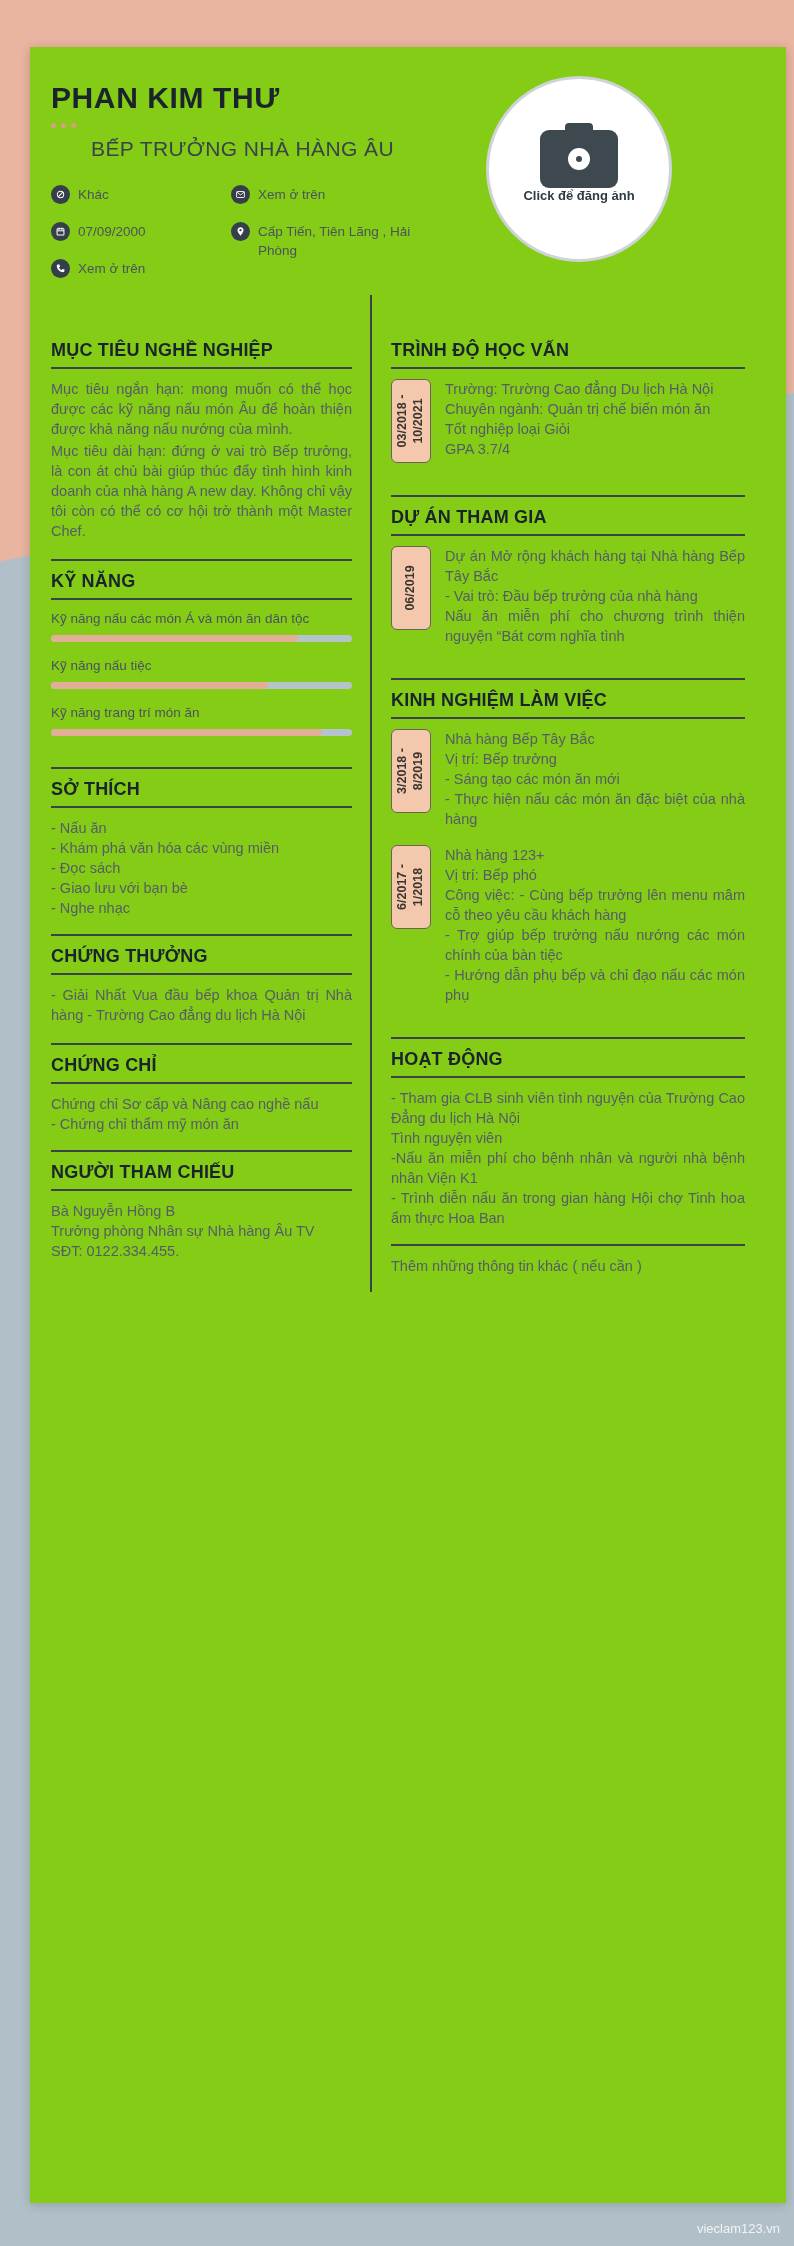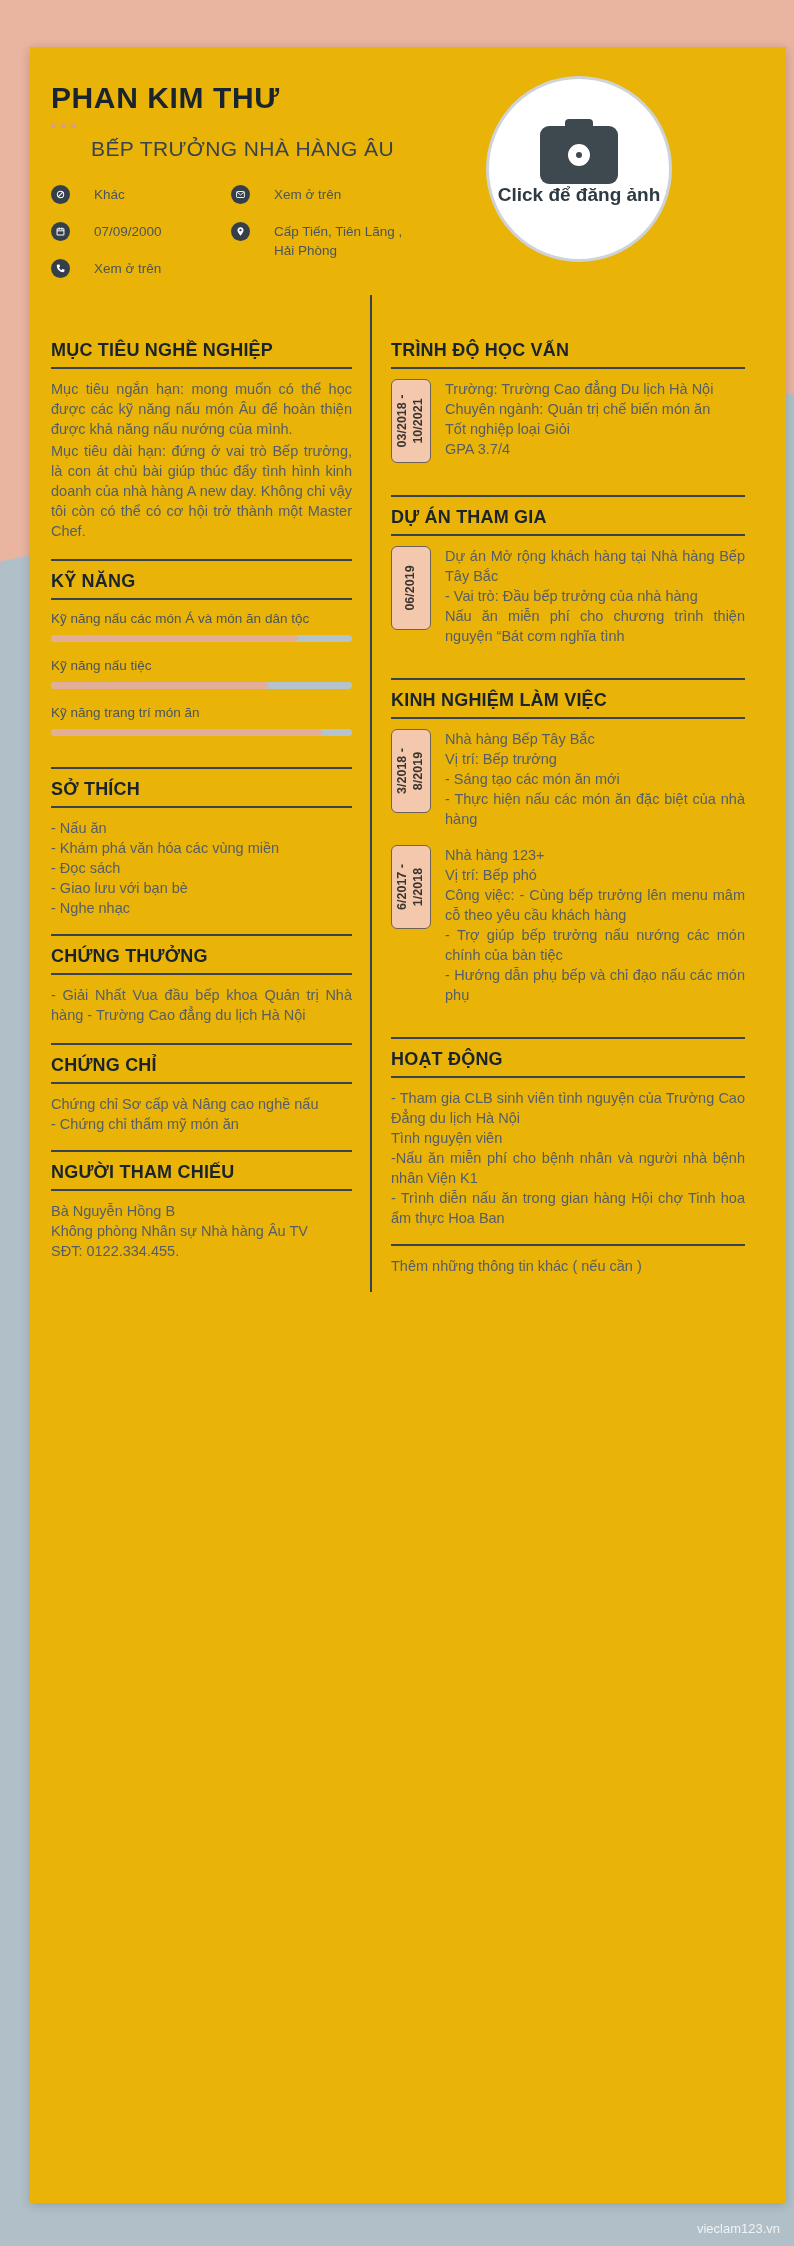--- a/index.html
+++ b/index.html
@@ -18,21 +18,21 @@
     background: #e9b4a0;
     clip-path: polygon(0 0, 100% 0, 100% 17.5%, 0 25%);
   }
 
   .cv-card {
     position: absolute;
     left: 30px;
     top: 47px;
     width: 756px;
     height: 2156px;
-    background: #eab308;
+    background: #84cc16;
     box-shadow: 0 2px 10px rgba(0,0,0,0.18);
     padding: 34px 41px 0 21px;
   }
 
   
   .cv-header { position: relative; }
   .name {
     font-size: 30px;
     line-height: 34px;
     font-weight: bold;
@@ -56,21 +56,21 @@
   .contact-col.c1 { width: 180px; }
   .contact-col.c2 { width: 185px; }
   .contact-item { display: flex; align-items: flex-start; margin-bottom: 18px; }
   .cicon {
     width: 19px; height: 19px; border-radius: 50%;
     background: #343f49; flex: none;
     display: flex; align-items: center; justify-content: center;
   }
   .cicon svg { width: 11px; height: 11px; display: block; }
   .ctext {
-    margin-left: 24px;
+    margin-left: 8px;
     font-size: 13.5px;
     line-height: 19px;
     color: #4a545c;
     max-width: 158px;
   }
 
   .photo-circle {
     position: absolute;
     top: -5px;
     left: 435px;
@@ -99,21 +99,21 @@
     border-radius: 4px 4px 0 0;
   }
   .lens {
     width: 22px; height: 22px;
     background: #3d484f;
     border: 8px solid #ffffff;
     border-radius: 50%;
   }
   .photo-text {
     margin-top: 0;
-    font-size: 19px;
+    font-size: 13px;
     font-weight: bold;
     color: #2e3a42;
   }
 
   
   .columns { display: flex; margin-top: 44px; }
   .col-left  { width: 301px; flex: none; }
   .v-divider {
     width: 2px; flex: none;
     background: #39434d;
@@ -312,21 +312,21 @@
 
         <section class="sec">
           <div class="sec-title">CHỨNG CHỈ</div>
           <div class="line">Chứng chỉ Sơ cấp và Nâng cao nghề nấu</div>
           <div class="line">- Chứng chỉ thẩm mỹ món ăn</div>
         </section>
 
         <section class="sec">
           <div class="sec-title">NGƯỜI THAM CHIẾU</div>
           <div class="line">Bà Nguyễn Hồng B</div>
-          <div class="line">Không phòng Nhân sự Nhà hàng Âu TV</div>
+          <div class="line">Trưởng phòng Nhân sự Nhà hàng Âu TV</div>
           <div class="line">SĐT: 0122.334.455.</div>
         </section>
 
       </div>
 
       <div class="v-divider"></div>
 
       <div class="col-right">
 
         <section class="sec">

